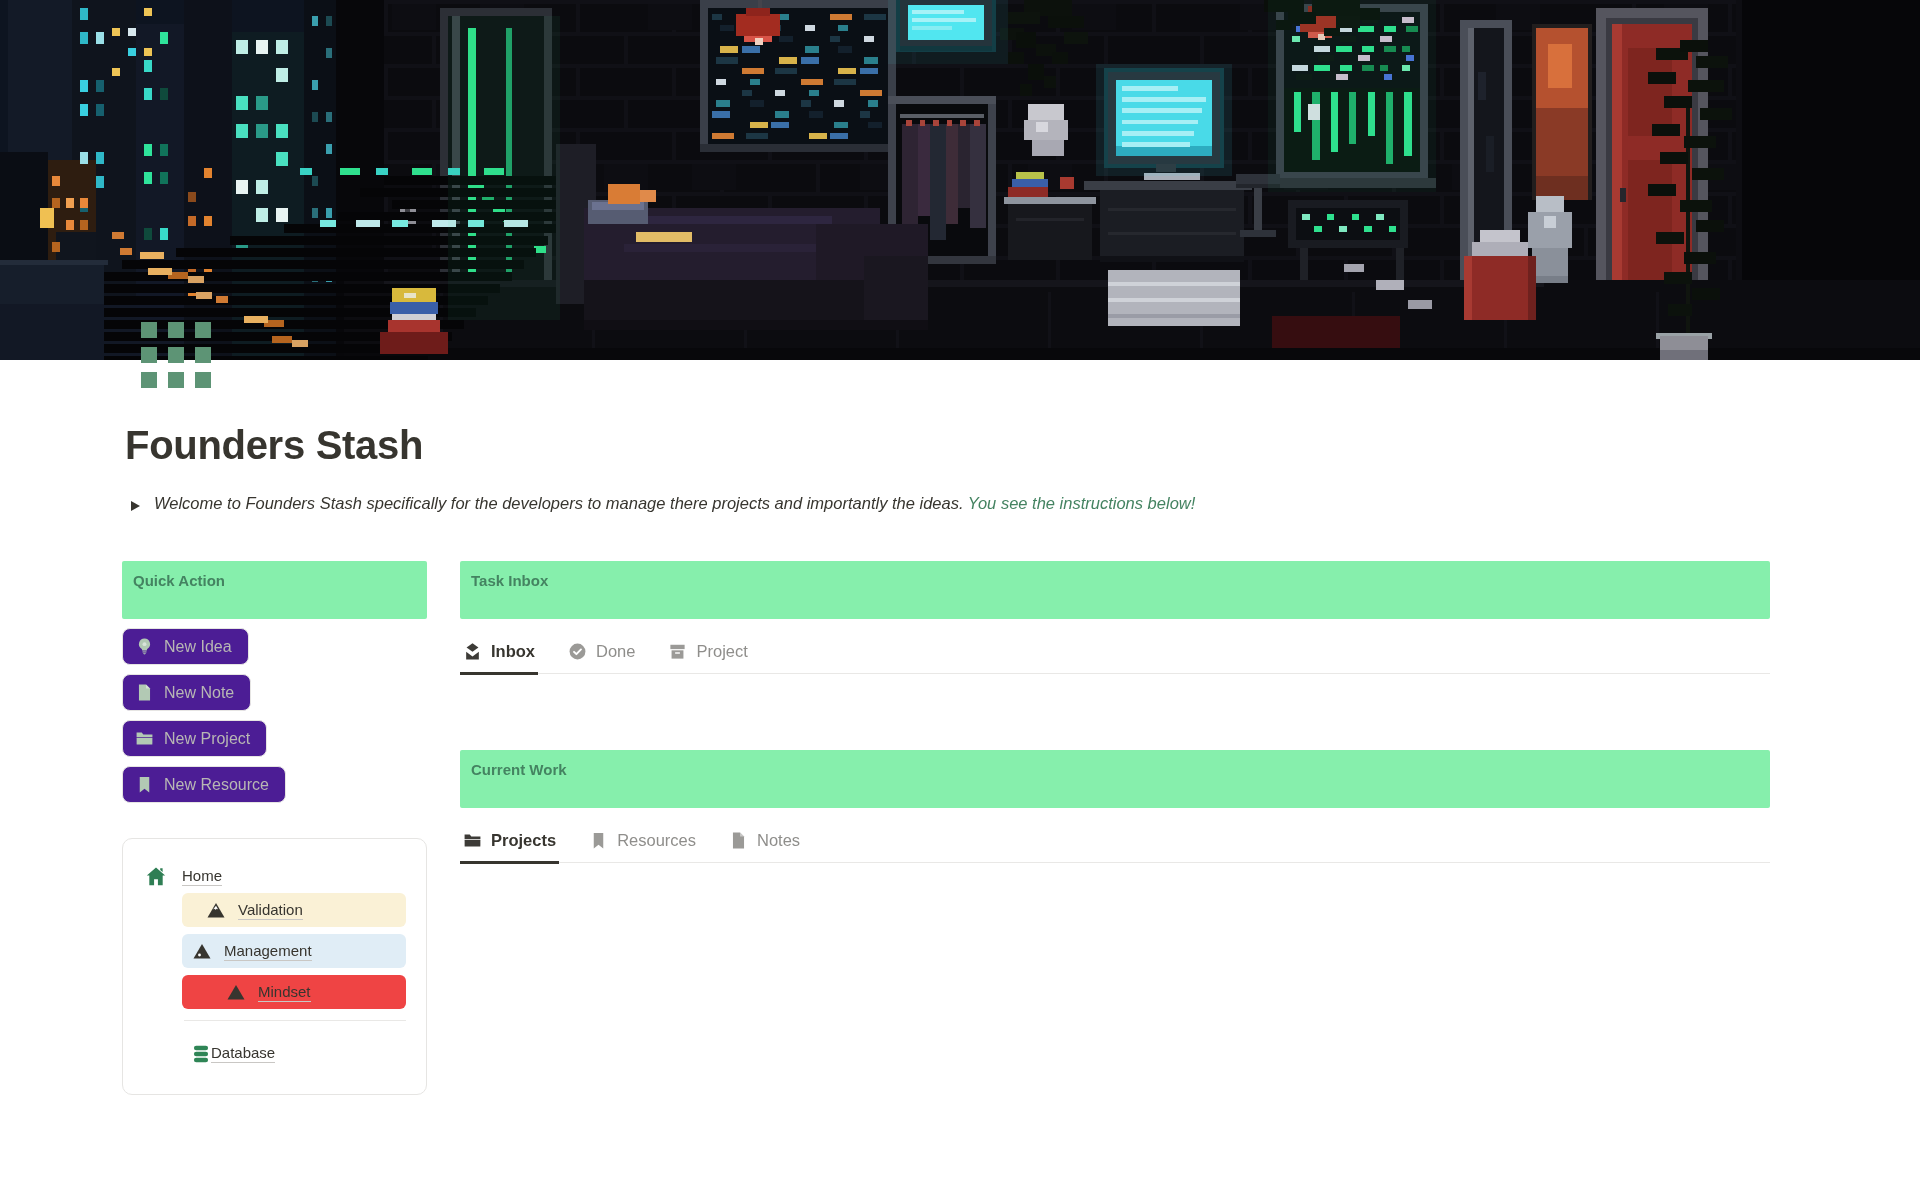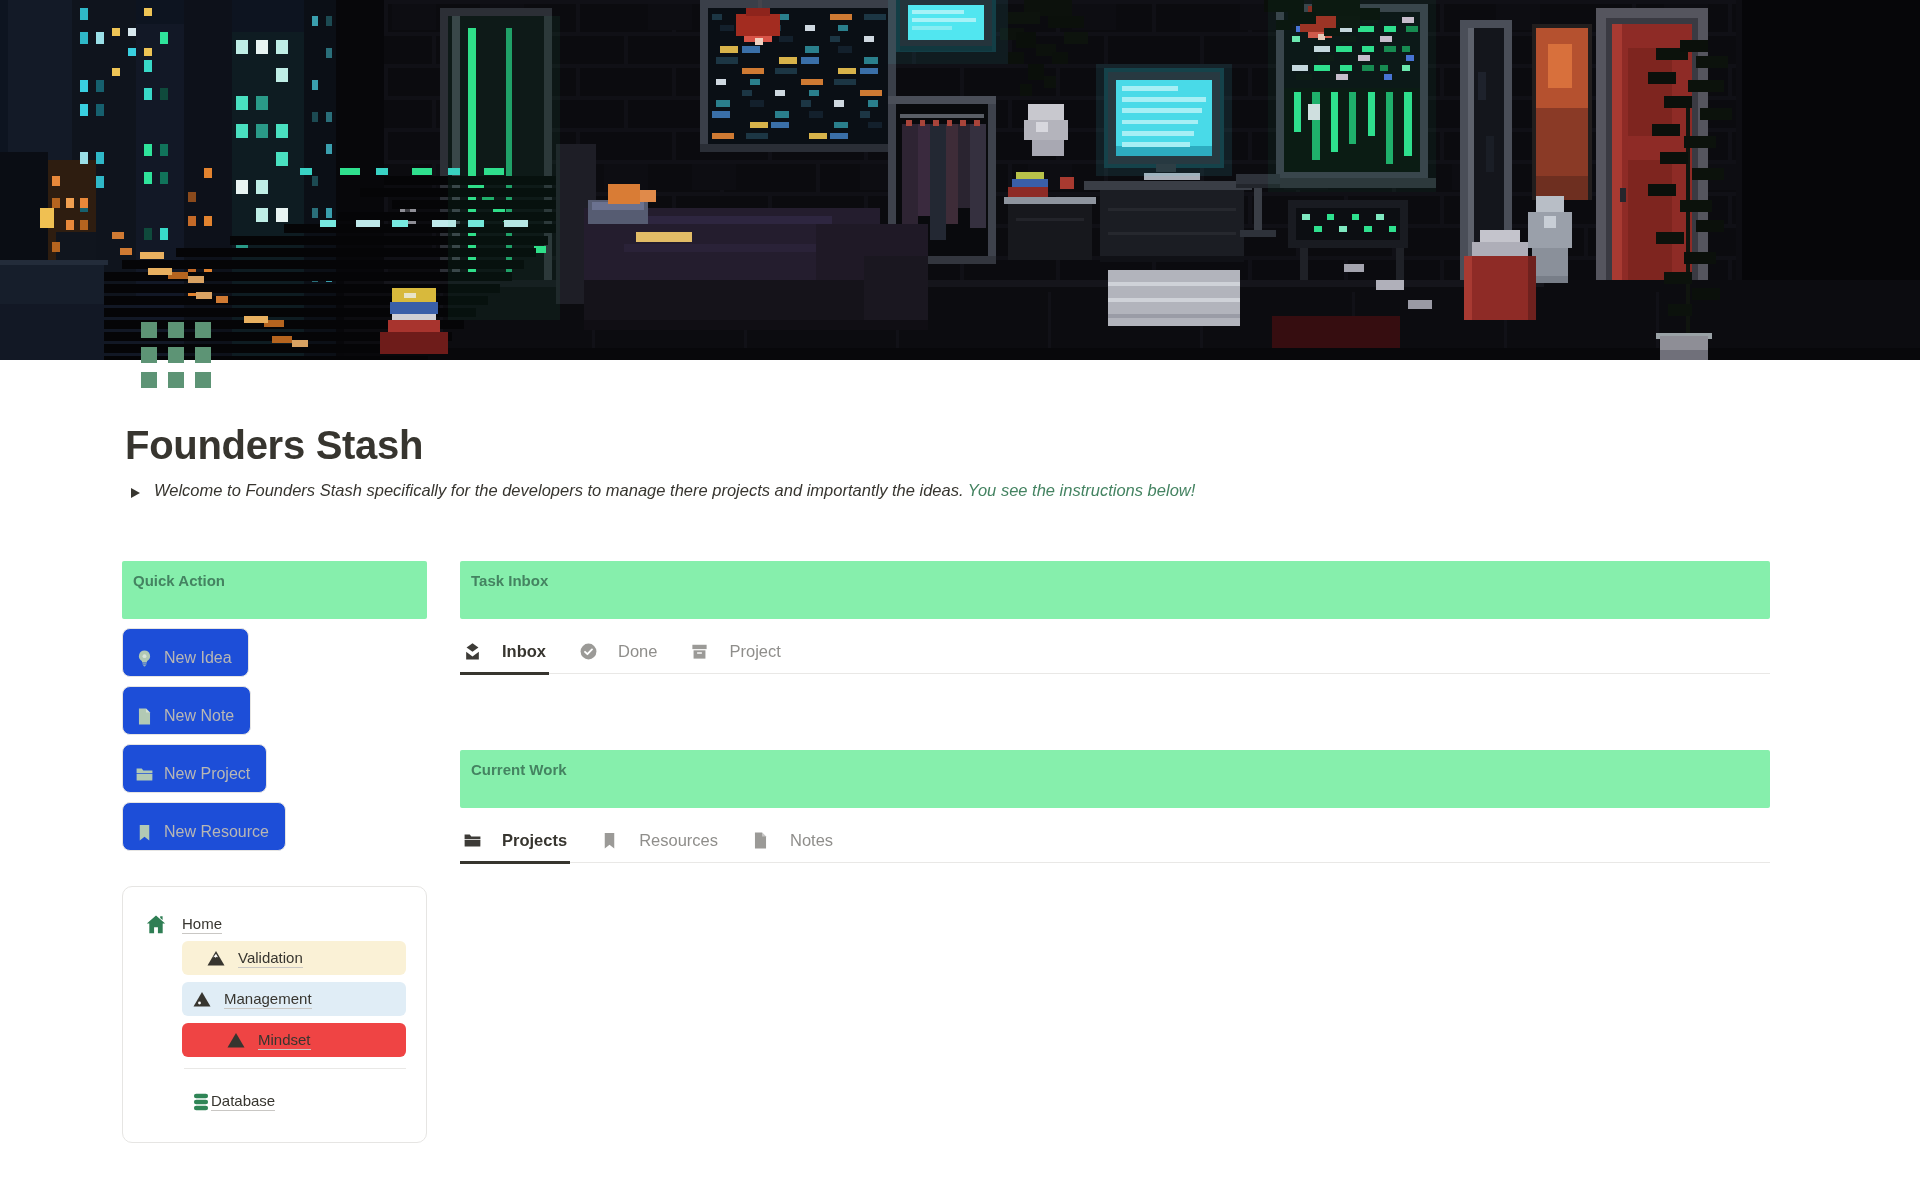--- a/index.html
+++ b/index.html
@@ -12,33 +12,33 @@
   .banner{position:absolute;left:0;top:0;width:1920px;height:360px;background:#08080c;overflow:hidden;}
   .banner svg{display:block;width:100%;height:100%;}
   
   .page-icon{position:absolute;left:141px;top:322px;width:70px;height:66px;
     display:grid;grid-template-columns:repeat(3,16px);grid-template-rows:repeat(3,16px);
     column-gap:11px;row-gap:9px;}
   .page-icon span{background:#5d9475;display:block;}
   
   .page-title{position:absolute;left:125px;top:423px;font-size:40px;font-weight:700;
     letter-spacing:-0.3px;color:#37352f;}
-  .intro-row{position:absolute;left:131px;top:481px;display:flex;align-items:center;}
+  .intro-row{position:absolute;left:131px;top:494px;display:flex;align-items:center;}
   .toggle-arrow{width:0;height:0;border-left:9px solid #37352f;border-top:5.5px solid transparent;
     border-bottom:5.5px solid transparent;margin:5px 14px 0 0;}
   .intro-text{font-style:italic;font-size:16.5px;color:#37352f;}
   .intro-link{color:#448361;cursor:pointer;}
   
   .section-heading{background:#86efac;color:#448361;font-weight:700;font-size:15px;
     padding:7px 11px 26px;border-radius:2px;line-height:25px;}
   
   .left-col{position:absolute;left:122px;top:561px;width:305px;}
   .qa-buttons{margin-top:9px;}
-  .qa-btn{display:flex;align-items:flex-start;gap:10px;width:fit-content;
-    padding:20px 16px 8px 12px;border:1px solid #e6e5e3;border-radius:8px;background:#1d4ed8;
+  .qa-btn{display:flex;align-items:center;gap:10px;width:fit-content;
+    padding:8px 16px 8px 12px;border:1px solid #e6e5e3;border-radius:8px;background:#4c1d95;
     margin-bottom:9px;color:#b8b7b4;font-size:16px;cursor:pointer;}
   .qa-btn svg{width:19px;height:19px;fill:#b2c9b4;flex:0 0 auto;}
   
   .home-card{margin-top:35px;border:1px solid #e6e5e3;border-radius:10px;background:#fff;
     padding:26px 20px 29px 22px;}
   .home-row{display:flex;align-items:center;gap:15px;height:22px;margin-bottom:6px;cursor:pointer;}
   .home-row svg{width:22px;height:22px;fill:#2f7e54;}
   .link-label{font-size:15px;color:#37352f;border-bottom:1.5px solid #c9c7c4;padding-bottom:1px;}
   .card-items{margin-left:37px;}
   .card-item{display:flex;align-items:center;gap:12px;height:34px;margin-bottom:7px;
@@ -46,21 +46,21 @@
   .card-item svg{width:20px;height:20px;fill:#37352f;flex:0 0 auto;}
   .bg-yellow{background:#faf1d6;padding-left:24px;}
   .bg-blue{background:#e0edf6;}
   .bg-gray{background:#ef4444;padding-left:44px;}
   .card-divider{height:1px;background:#e9e8e6;margin:11px 0 21px 2px;}
   .db-row{display:flex;align-items:center;height:23px;padding-left:9px;cursor:pointer;}
   .db-row svg{width:20px;height:20px;fill:#2f8556;}
   
   .right-col{position:absolute;left:460px;top:561px;width:1310px;}
   .tabs{display:flex;gap:27px;border-bottom:1px solid #e9e8e6;margin-top:15px;}
-  .tab{display:flex;align-items:center;gap:20px;font-size:16.5px;color:#8f8e8b;
+  .tab{display:flex;align-items:center;gap:9px;font-size:16.5px;color:#8f8e8b;
     padding:8px 3px 11px;border-bottom:3px solid transparent;margin-bottom:-2px;cursor:pointer;}
   .tab svg{width:19px;height:19px;fill:#9b9a97;}
   .tab.active{color:#37352f;font-weight:700;border-bottom-color:#37352f;}
   .tab.active svg{fill:#3d3b37;}
   .second-section{margin-top:76px;}
 </style>
 </head>
 <body>
 
 <div class="banner">

